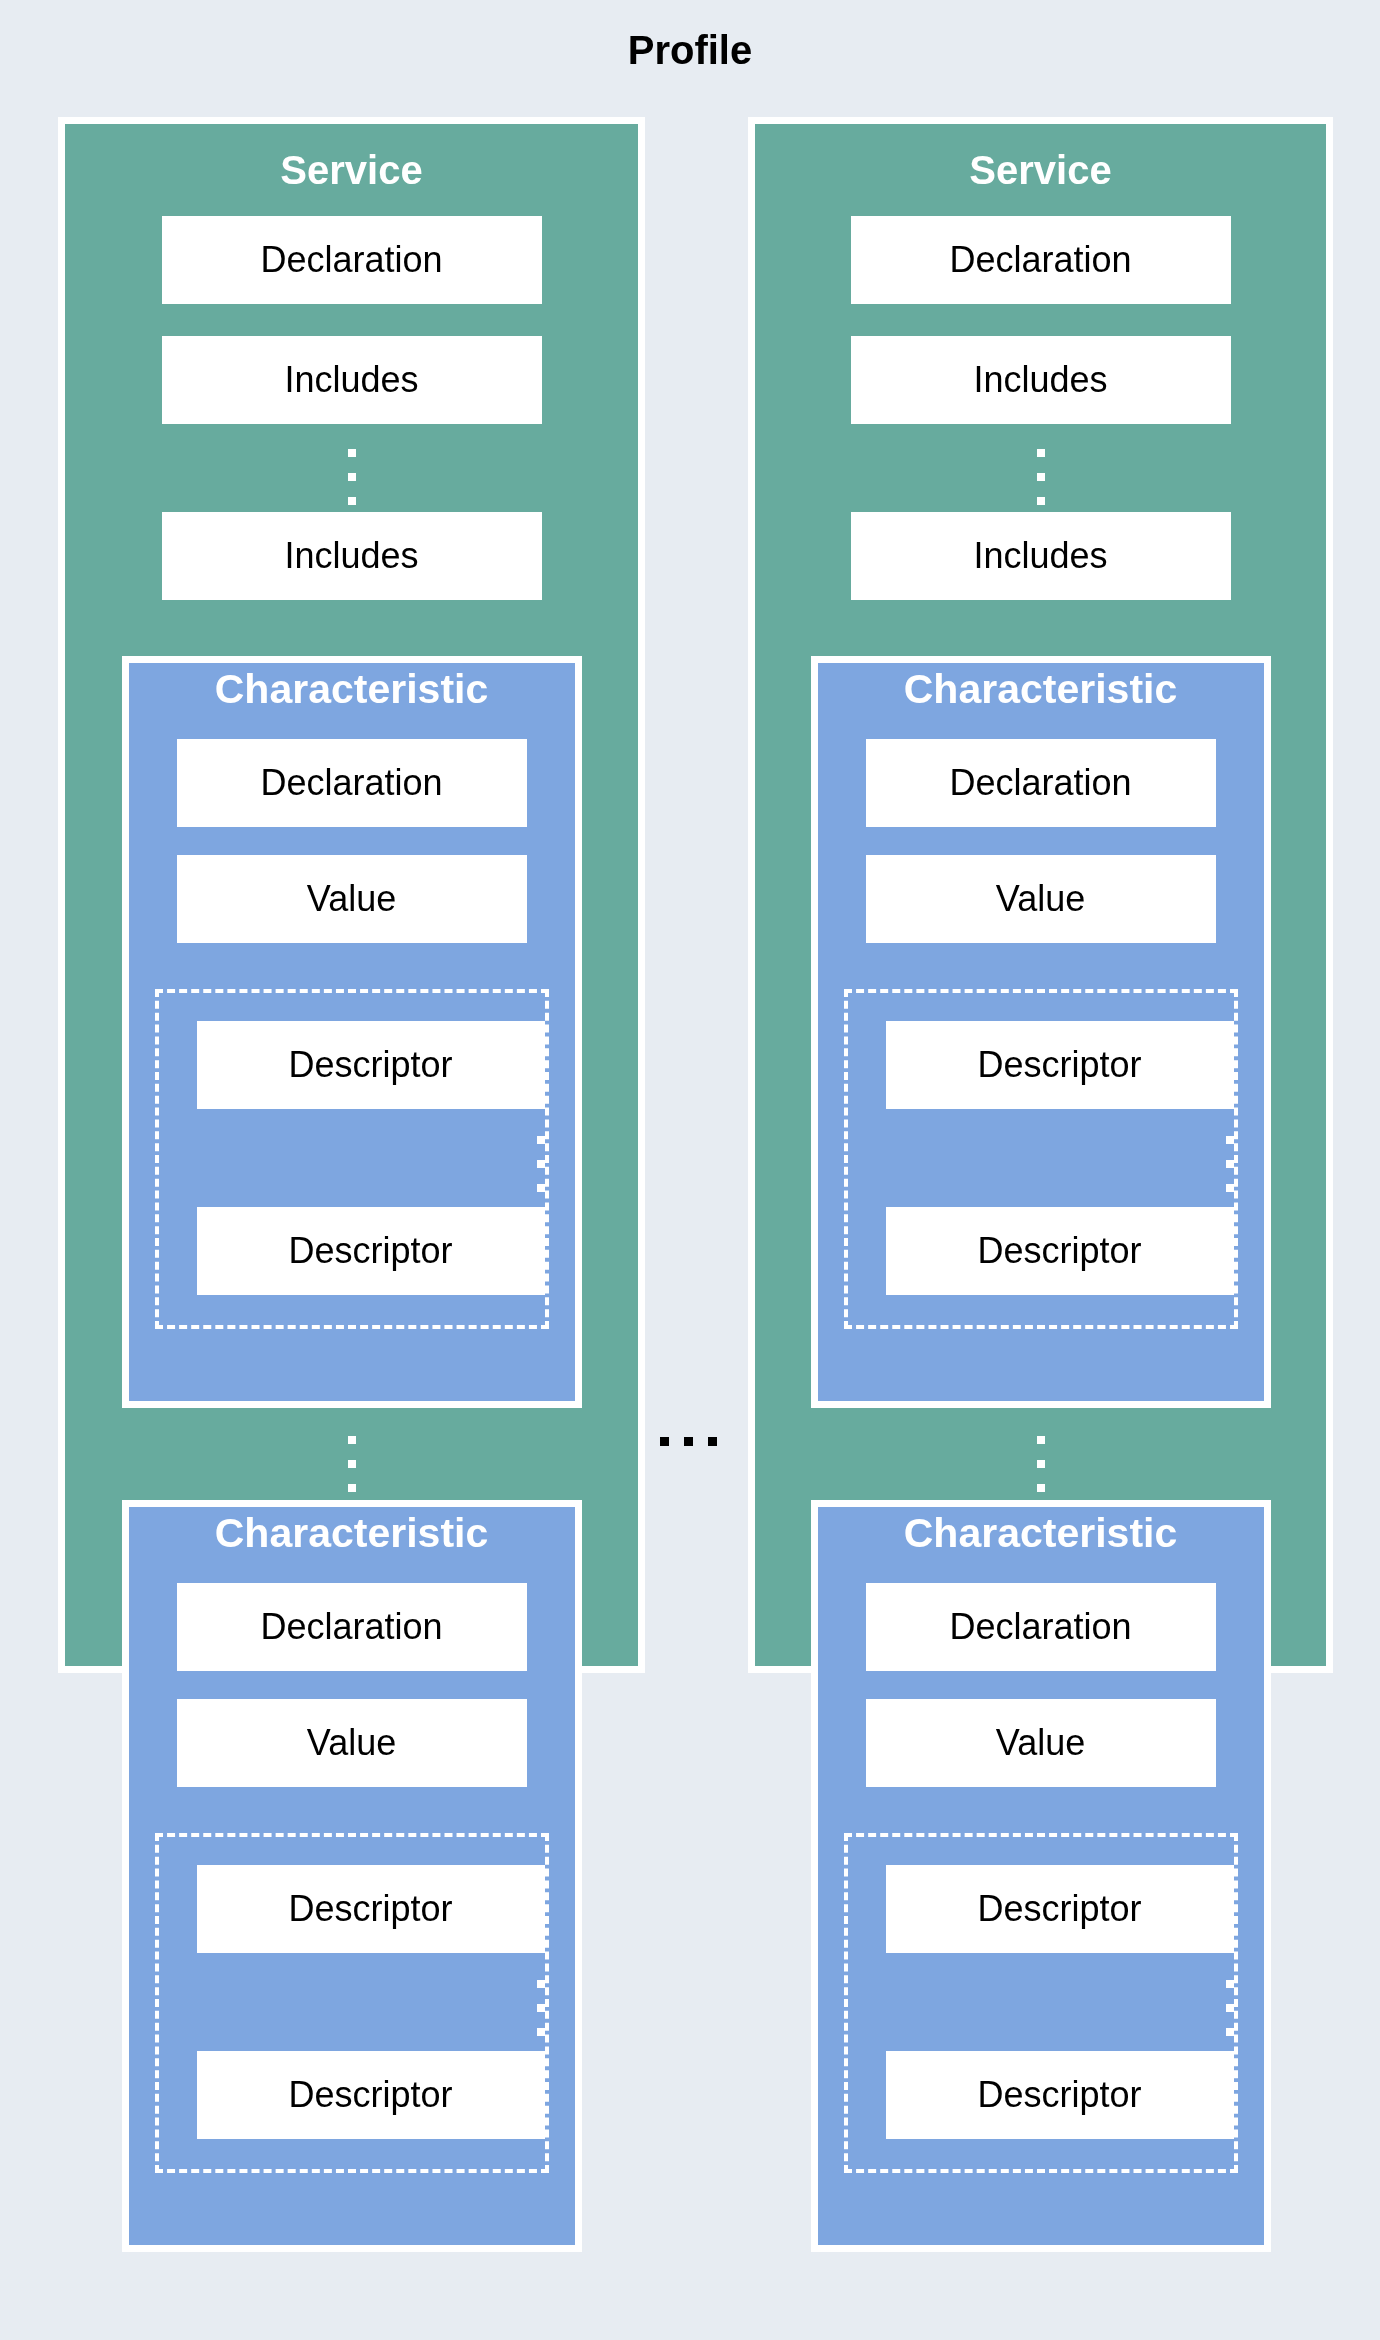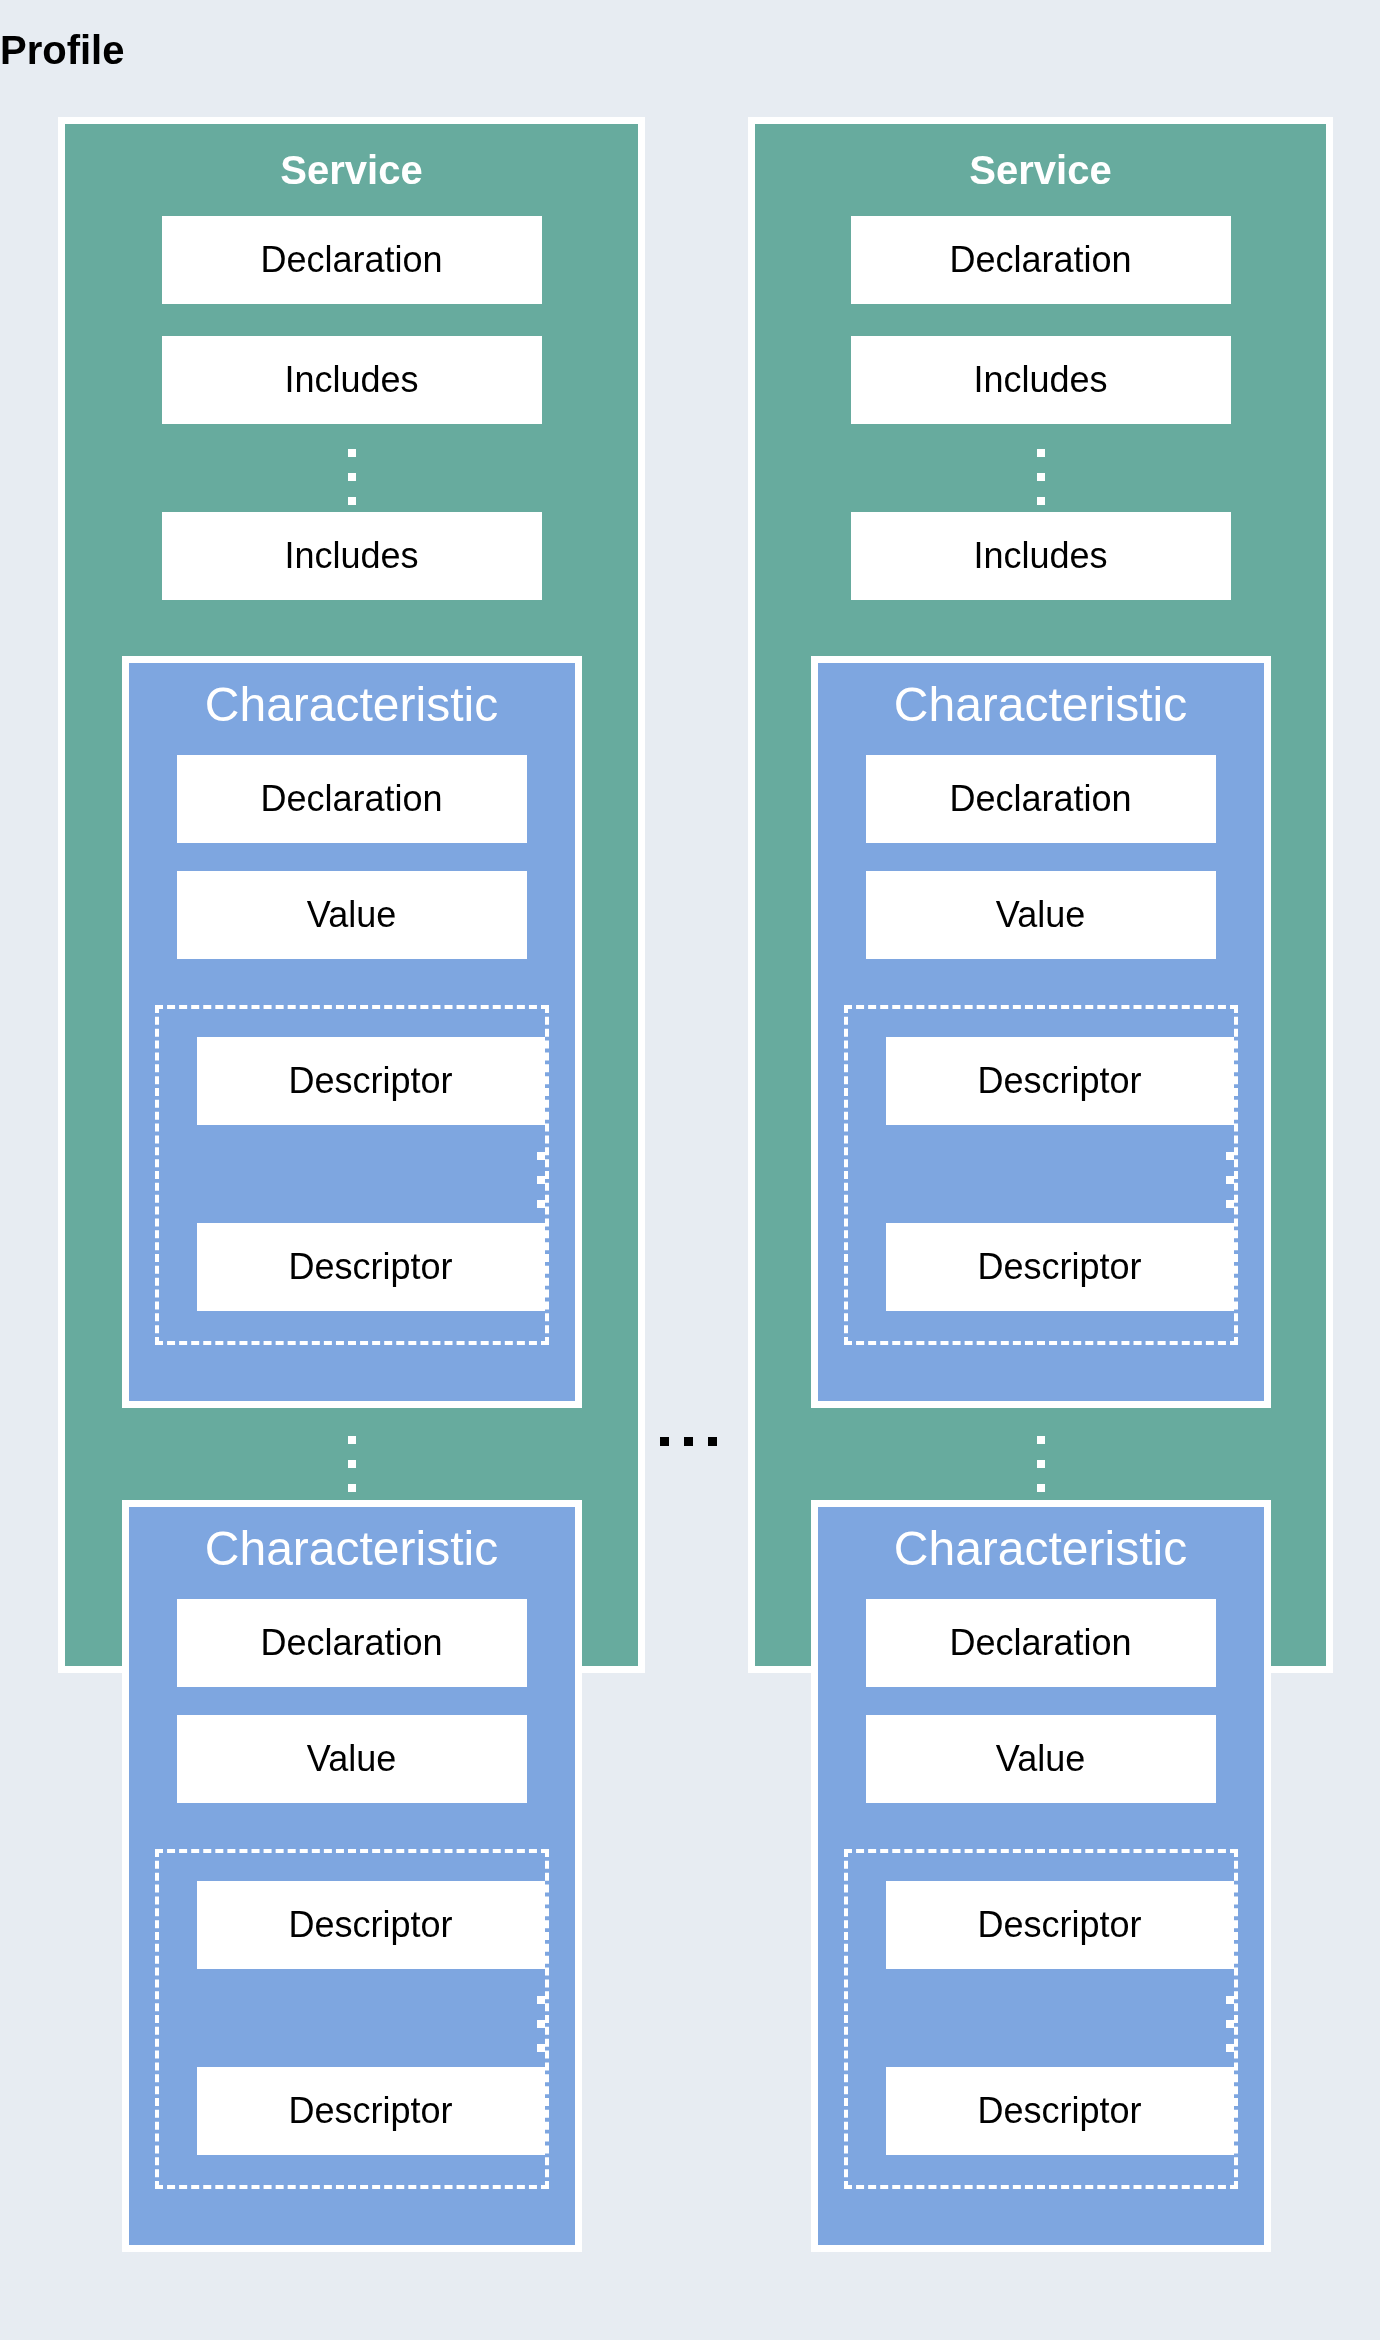--- a/index.html
+++ b/index.html
@@ -13,21 +13,21 @@
   html,body{margin:0;padding:0;}
   body{font-family:"Liberation Sans","DejaVu Sans",sans-serif;}
   .page{
     position:relative;
     width:1380px;height:2340px;
     background:var(--background,#e7ecf2);
     overflow:hidden;
   }
   .page-title{
     position:absolute;top:28px;left:0;width:100%;
-    text-align:left;
+    text-align:center;
     font-size:40px;font-weight:700;line-height:44px;
     color:var(--text,#000);
   }
   
   .service-col{
     position:absolute;top:117px;
     width:587px;height:1556px;
     box-sizing:border-box;
     background:var(--service-fill,#67ab9e);
     border:7px solid var(--frame,#fff);
@@ -62,22 +62,22 @@
   .char-box{
     flex:none;
     width:460px;height:752px;margin-top:56px;
     box-sizing:border-box;
     background:var(--characteristic-fill,#7ea6e0);
     border:7px solid var(--frame,#fff);
     display:flex;flex-direction:column;align-items:center;
   }
   .char-box.second{margin-top:0;}
   .char-title{
-    flex:none;margin-top:20px;
-    font-size:48px;font-weight:400;line-height:44px;
+    flex:none;margin-top:4px;
+    font-size:41px;font-weight:700;line-height:44px;
     color:#fff;
   }
   .cbox{
     flex:none;
     width:350px;height:88px;margin-top:28px;
     background:var(--box-fill,#fff);
     display:flex;align-items:center;justify-content:center;
     font-size:36px;color:var(--text,#000);
   }
   .desc-group{

